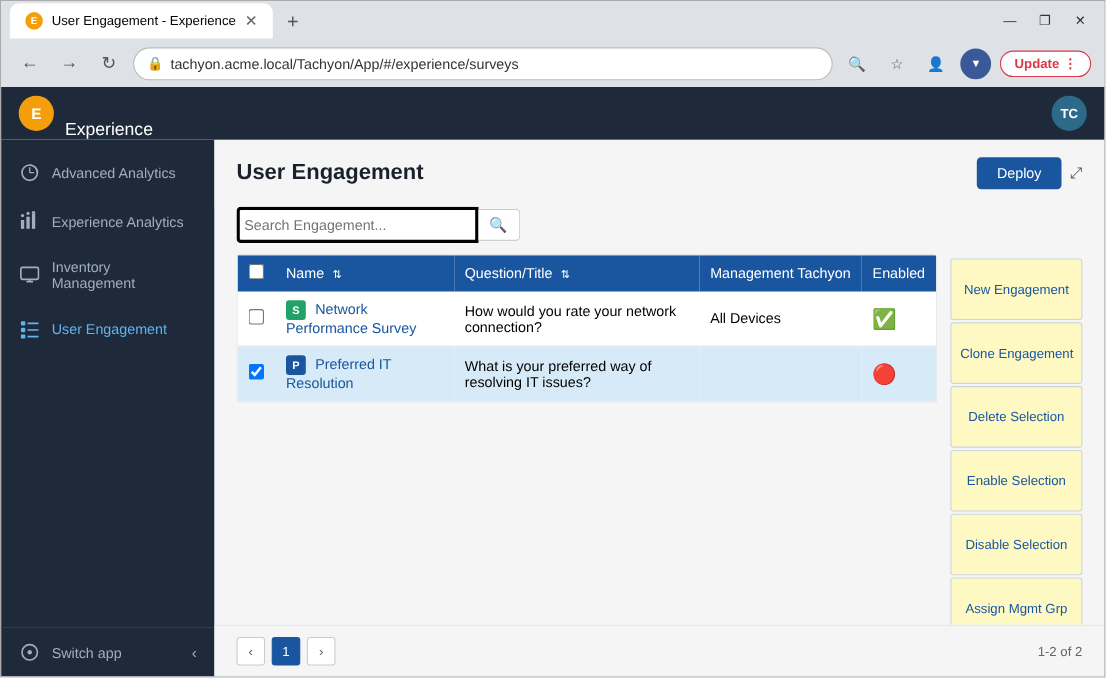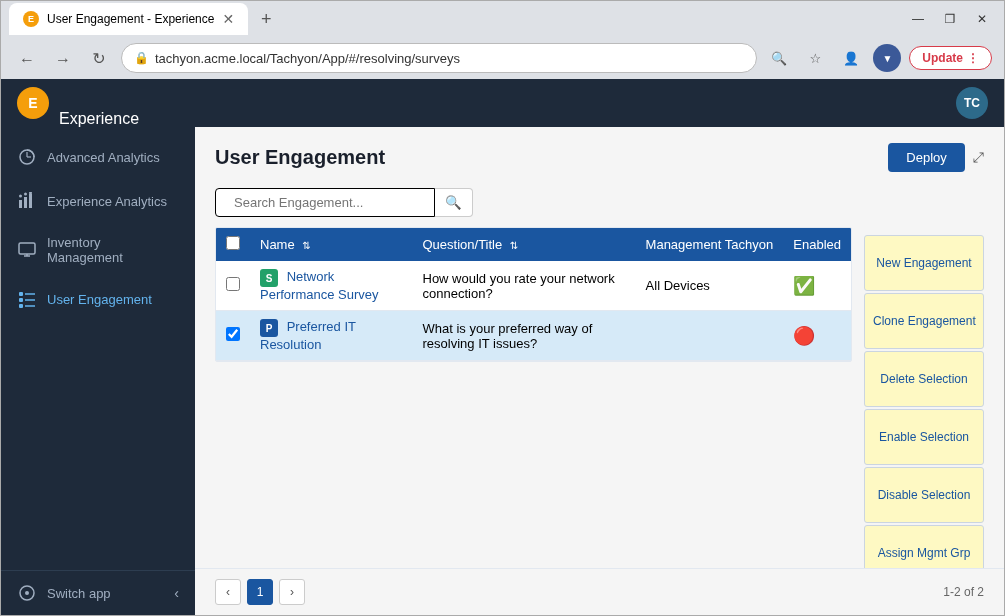--- a/index.html
+++ b/index.html
@@ -45,21 +45,21 @@
     .content-header { padding: 16px 20px; display: flex; align-items: center; background: #f5f5f5; }
     .page-title { font-size: 20px; font-weight: 600; color: #1a202c; }
     .header-actions { margin-left: auto; display: flex; gap: 8px; align-items: center; }
     .deploy-btn { background: #1a56a0; color: white; border: none; border-radius: 4px; padding: 7px 18px; font-size: 13px; cursor: pointer; font-weight: 500; }
     .expand-btn { color: #555; cursor: pointer; font-size: 14px; background: none; border: none; }
 
     .content-body { flex: 1; padding: 0 20px 0 20px; display: flex; gap: 12px; overflow: hidden; }
 
     .table-area { flex: 1; display: flex; flex-direction: column; overflow: hidden; }
     .search-bar { display: flex; align-items: center; margin-bottom: 10px; }
-    .search-input { border: 1px solid #000000; border-radius: 4px 0 0 4px; padding: 6px 18px; font-size: 13px; width: 220px; color: #aaa; outline: none; }
+    .search-input { border: 3px solid #000000; border-radius: 4px 0 0 4px; padding: 6px 4px; font-size: 13px; width: 220px; color: #aaa; outline: none; }
     .search-btn { border: 1px solid #ccc; border-left: none; border-radius: 0 4px 4px 0; background: white; padding: 6px 10px; cursor: pointer; color: #555; }
 
     .data-table { width: 100%; border-collapse: collapse; background: white; font-size: 13px; }
     .data-table thead tr { background: #1a56a0; color: white; }
     .data-table thead th { padding: 8px 10px; text-align: left; font-weight: 500; white-space: nowrap; }
     .data-table thead th:first-child { width: 30px; }
     .data-table thead th.sortable { cursor: pointer; }
     .sort-icon { font-size: 10px; margin-left: 4px; }
     .data-table tbody tr { border-bottom: 1px solid #e2e8f0; }
     .data-table tbody tr.selected { background: #d6eaf8; margin-top: 16px; }
@@ -104,21 +104,21 @@
       <div class="win-btn close">✕</div>
     </div>
   </div>
 
   <div class="address-bar">
     <div class="nav-btn">←</div>
     <div class="nav-btn">→</div>
     <div class="nav-btn">↻</div>
     <div class="url-bar">
       <span class="url-lock">🔒</span>
-      <span>tachyon.acme.local/Tachyon/App/#/resolving/surveys</span>
+      <span>tachyon.acme.local/Tachyon/App/#/experience/surveys</span>
     </div>
     <div class="browser-action">🔍</div>
     <div class="browser-action">☆</div>
     <div class="browser-action">👤</div>
     <div class="browser-action" style="background:#3b5998;border-radius:50%;color:white;font-size:10px;">▼</div>
     <button class="update-btn">
       <span>Update</span>
       <span>⋮</span>
     </button>
   </div>

